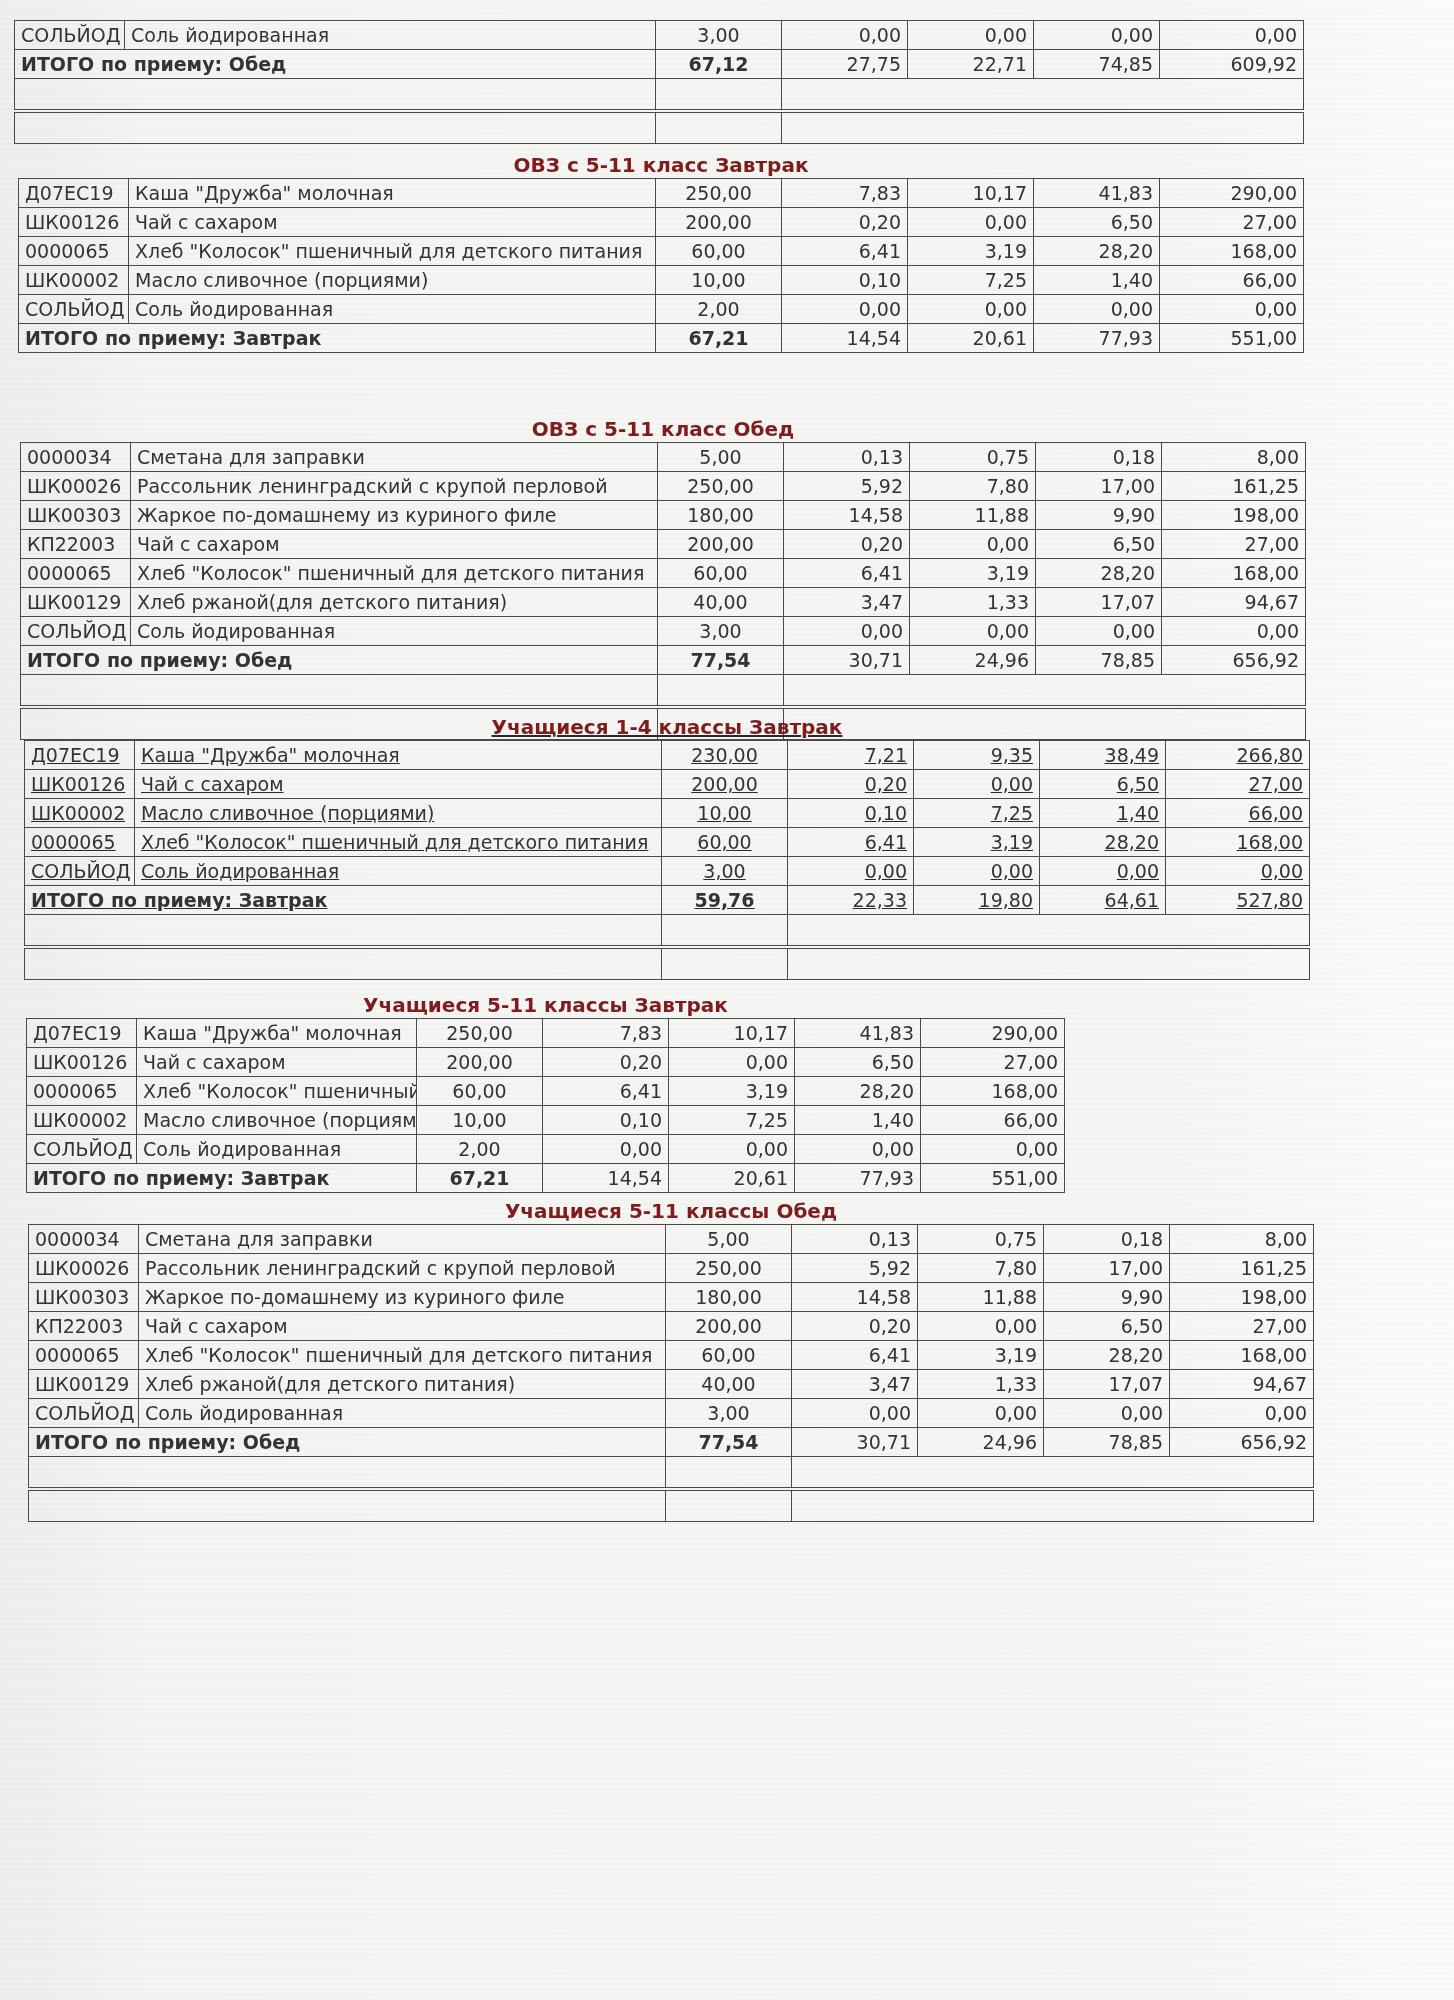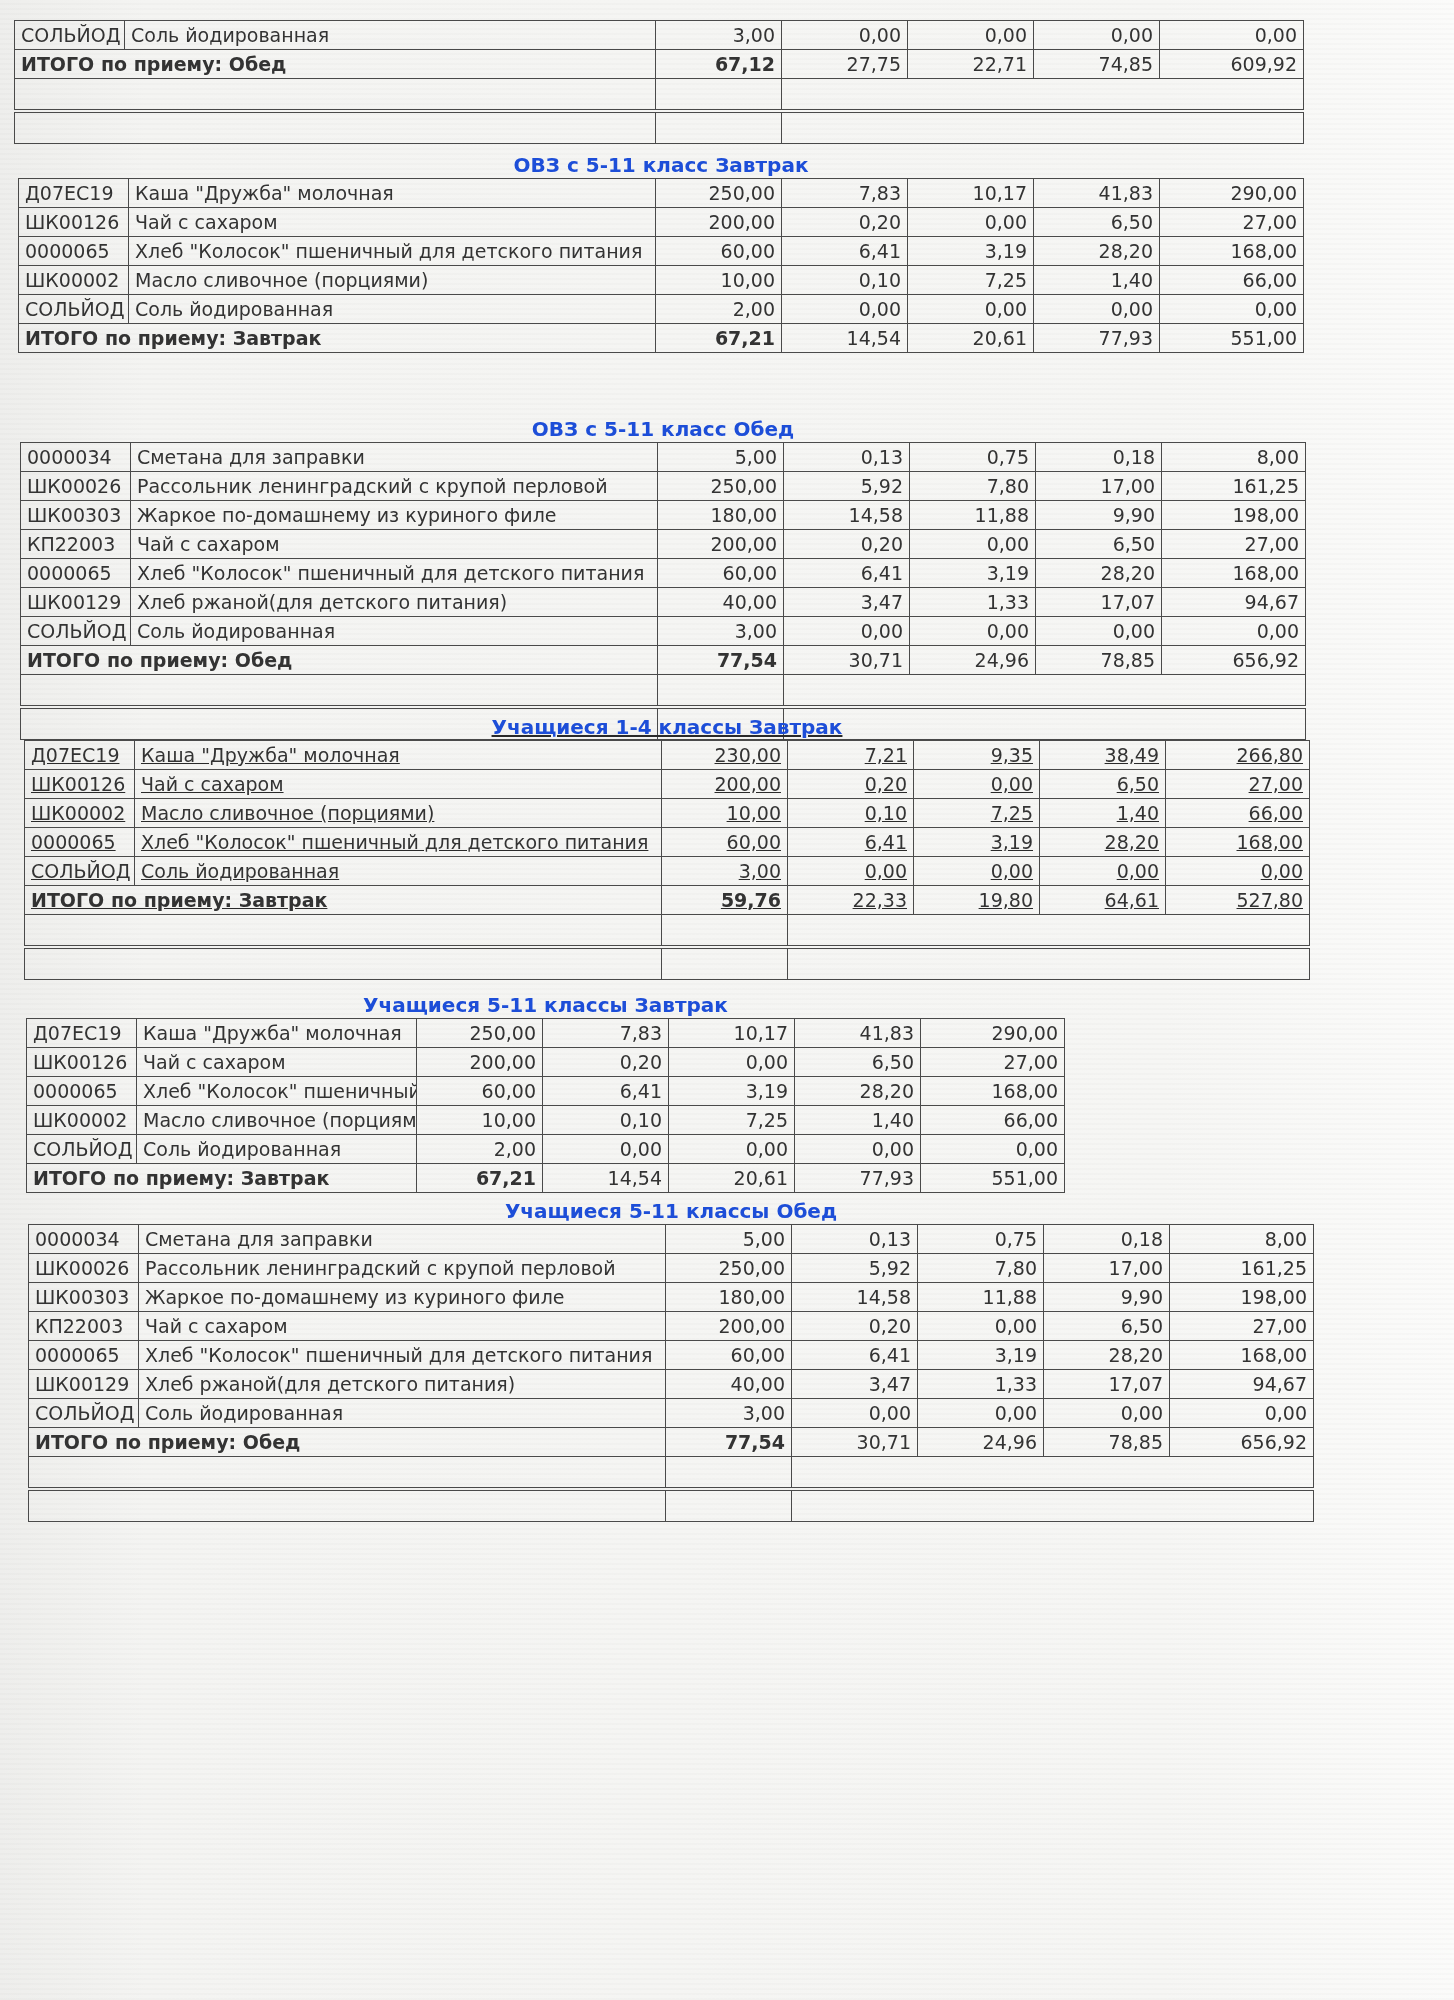--- a/index.html
+++ b/index.html
@@ -11,33 +11,33 @@
   }
   .paper {
     position:absolute; left:0; top:0; width:1454px; height:2000px;
     background:
       repeating-linear-gradient(0deg, rgba(0,0,0,0.015) 0 2px, rgba(255,255,255,0) 2px 5px),
       linear-gradient(90deg, #eeeeec 0%, #f4f4f2 10%, #f6f6f4 80%, #fbfbfa 100%);
   }
   .section { position:absolute; }
   .sec-title {
     text-align:center; font-weight:bold; font-size:20px; height:26px; line-height:26px;
-    color:#1d4ed8;
+    color:#7f1d1d;
   }
   table.menu {
     border-collapse:collapse; table-layout:fixed; width:100%;
     font-size:19px; color:#333;
   }
   table.menu td {
     border:1.5px solid #4a4a4a; height:28px; padding:0 6px; white-space:nowrap;
     overflow:hidden; line-height:28px;
   }
   td.code { width:104px; padding-left:4px; }
   td.num { text-align:right; }
-  td.num.qty { text-align:right; }
+  td.num.qty { text-align:center; }
   tr.total td { font-weight:bold; }
   tr.total td.num { font-weight:normal; }
   tr.total td.num.qty { font-weight:bold; }
   tr.blank td { height:30px; }
   tr.blank2 td { border-top:4px double #4a4a4a; height:30px; }
   .c-qty { width:126px; }
 </style>
 </head>
 <body>
 

